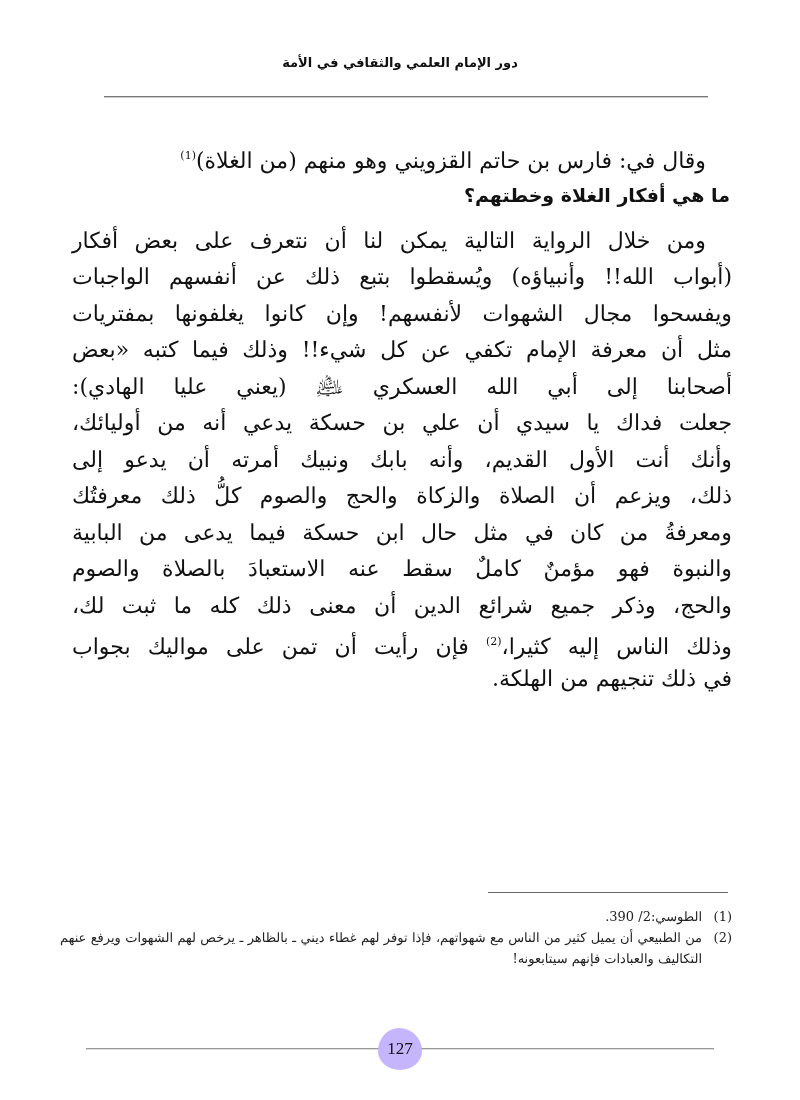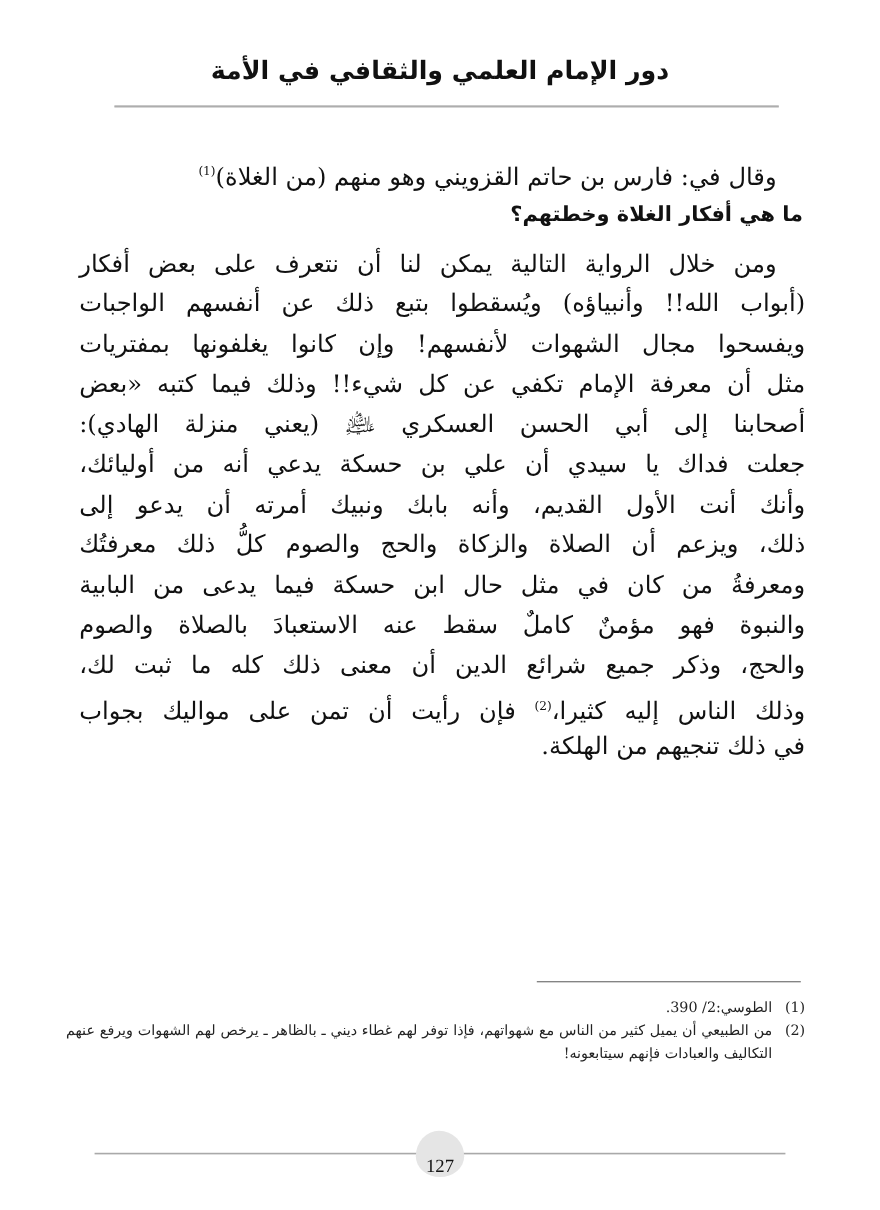--- a/index.html
+++ b/index.html
@@ -1,58 +1,58 @@
 <!DOCTYPE html>
 <html><head>
 <meta charset="utf-8">
 <style>
   html, body { margin: 0; padding: 0; background: #ffffff; }
   body { width: 800px; height: 1100px; position: relative; overflow: hidden;
          font-family: "DejaVu Serif", "Liberation Serif", serif; color: #111; }
   .header { position: absolute; top: 52px; left: 0; width: 800px; text-align: center; direction: rtl; }
-  .header-title { font-family: "DejaVu Sans", sans-serif; font-weight: bold; font-size: 23px; color: #111; }
+  .header-title { font-family: "DejaVu Sans", sans-serif; font-weight: bold; font-size: 13px; color: #111; }
   .header-rule { position: absolute; top: 96px; left: 104px; width: 604px; height: 0;
                  border-top: 1.5px solid #777; border-bottom: 1px solid #ccc; }
   .body { position: absolute; top: 138px; left: 72px; width: 660px; direction: rtl; text-align: justify; text-align-last: right; }
   .line { font-size: 22px; line-height: 36.5px; white-space: nowrap; height: 36.5px; }
   .line.first { text-align: right; padding-right: 26px; }
   .question { font-family: "DejaVu Sans", sans-serif; font-weight: bold; font-size: 19px; line-height: 40px; text-align: center; padding-right: 2px; margin-bottom: 8px; }
   .para { }
   .para .line { text-align: justify; text-align-last: justify; }
   .para .line.indent { padding-right: 26px; }
   .para .line.last { text-align-last: right; }
   sup.fn { font-size: 11px; vertical-align: 9px; }
   .fn-rule { position: absolute; top: 892px; left: 488px; width: 240px; border-top: 1.5px solid #666; }
   .footnotes { position: absolute; top: 906px; left: 60px; width: 672px; direction: rtl; font-size: 13px; line-height: 21px; color: #222; }
   .fn-row { display: flex; }
   .fn-num { width: 30px; flex: none; }
   .fn-text { flex: 1; text-align: justify; text-align-last: right; }
   .page-rule { position: absolute; top: 1048px; left: 86px; width: 628px; border-top: 1.5px solid #999; border-bottom: 1px solid #ddd; }
   .page-badge { position: absolute; top: 1028px; left: 378px; width: 44px; height: 42px;
-                background: #e5e5e5; border-radius: 48% 52% 50% 50% / 55% 55% 45% 45%;
-                display: flex; align-items: flex-end; justify-content: center;
+                background: #c4b5fd; border-radius: 48% 52% 50% 50% / 55% 55% 45% 45%;
+                display: flex; align-items: center; justify-content: center;
                 font-family: "Liberation Serif", serif; font-size: 17px; color: #111; }
 </style>
 </head>
 <body>
 
 <div class="header">
   <span class="header-title">دور الإمام العلمي والثقافي في الأمة</span>
 </div>
 <div class="header-rule"></div>
 
 <div class="body">
   <div class="line first"><span>وقال في: فارس بن حاتم القزويني وهو منهم (من الغلاة)</span><sup class="fn">(1)</sup></div>
   <div class="question">ما هي أفكار الغلاة وخطتهم؟</div>
   <div class="para">
     <div class="line indent">ومن خلال الرواية التالية يمكن لنا أن نتعرف على بعض أفكار</div>
     <div class="line">(أبواب الله!! وأنبياؤه) ويُسقطوا بتبع ذلك عن أنفسهم الواجبات</div>
     <div class="line">ويفسحوا مجال الشهوات لأنفسهم! وإن كانوا يغلفونها بمفتريات</div>
     <div class="line">مثل أن معرفة الإمام تكفي عن كل شيء!! وذلك فيما كتبه «بعض</div>
-    <div class="line">أصحابنا إلى أبي الحسن العسكري ﵇ (يعني منزلة الهادي):</div>
+    <div class="line">أصحابنا إلى أبي الله العسكري ﵇ (يعني عليا الهادي):</div>
     <div class="line">جعلت فداك يا سيدي أن علي بن حسكة يدعي أنه من أوليائك،</div>
     <div class="line">وأنك أنت الأول القديم، وأنه بابك ونبيك أمرته أن يدعو إلى</div>
     <div class="line">ذلك، ويزعم أن الصلاة والزكاة والحج والصوم كلُّ ذلك معرفتُك</div>
     <div class="line">ومعرفةُ من كان في مثل حال ابن حسكة فيما يدعى من البابية</div>
     <div class="line">والنبوة فهو مؤمنٌ كاملٌ سقط عنه الاستعبادَ بالصلاة والصوم</div>
     <div class="line">والحج، وذكر جميع شرائع الدين أن معنى ذلك كله ما ثبت لك،</div>
     <div class="line"><span>وذلك الناس إليه كثيرا،</span><sup class="fn">(2)</sup><span> فإن رأيت أن تمن على مواليك بجواب</span></div>
     <div class="line last">في ذلك تنجيهم من الهلكة.</div>
   </div>
 </div>

